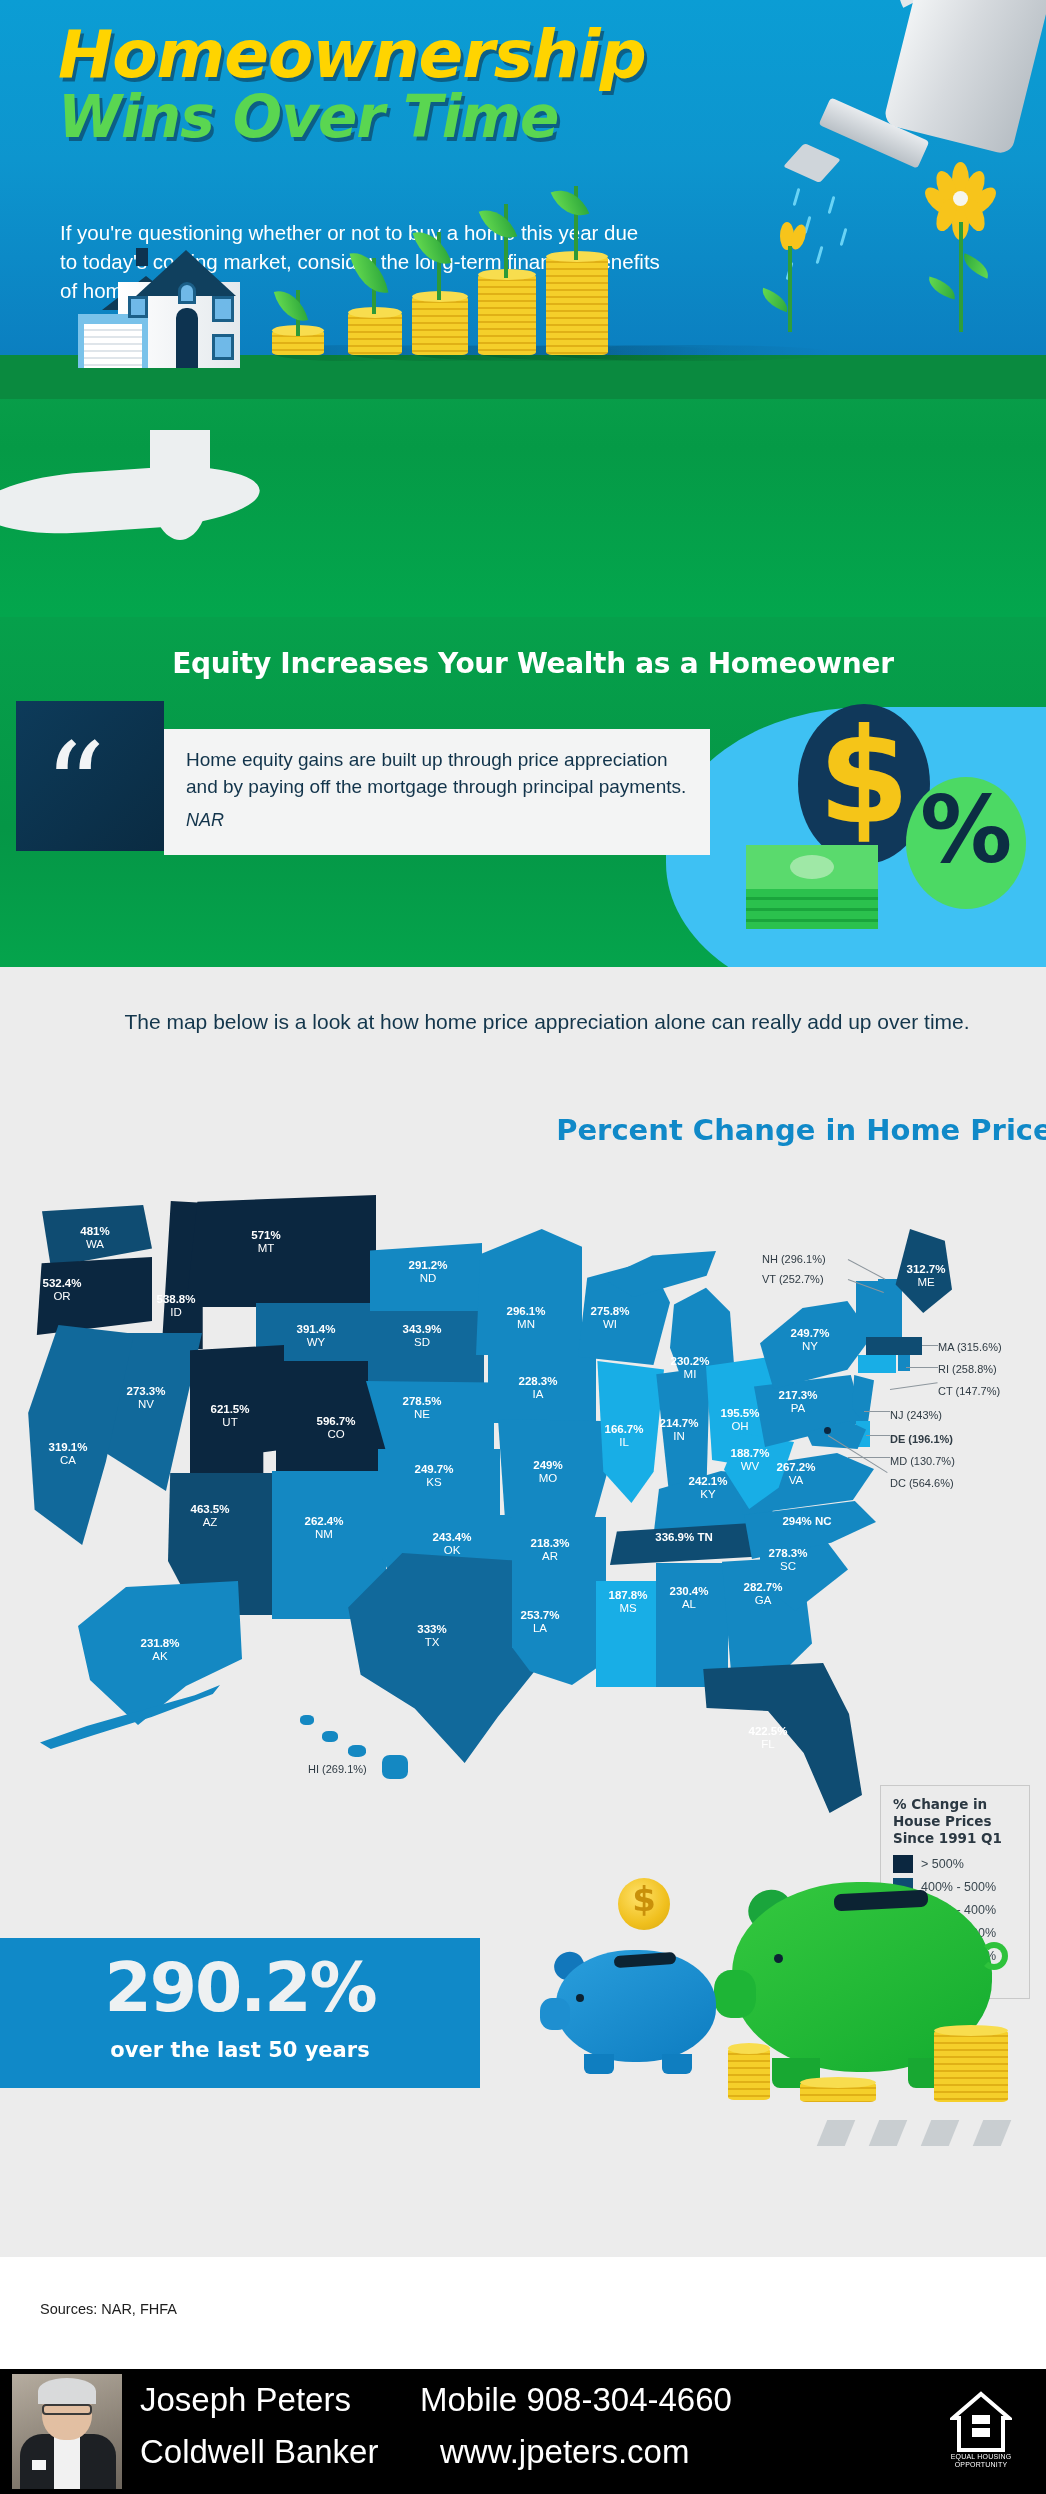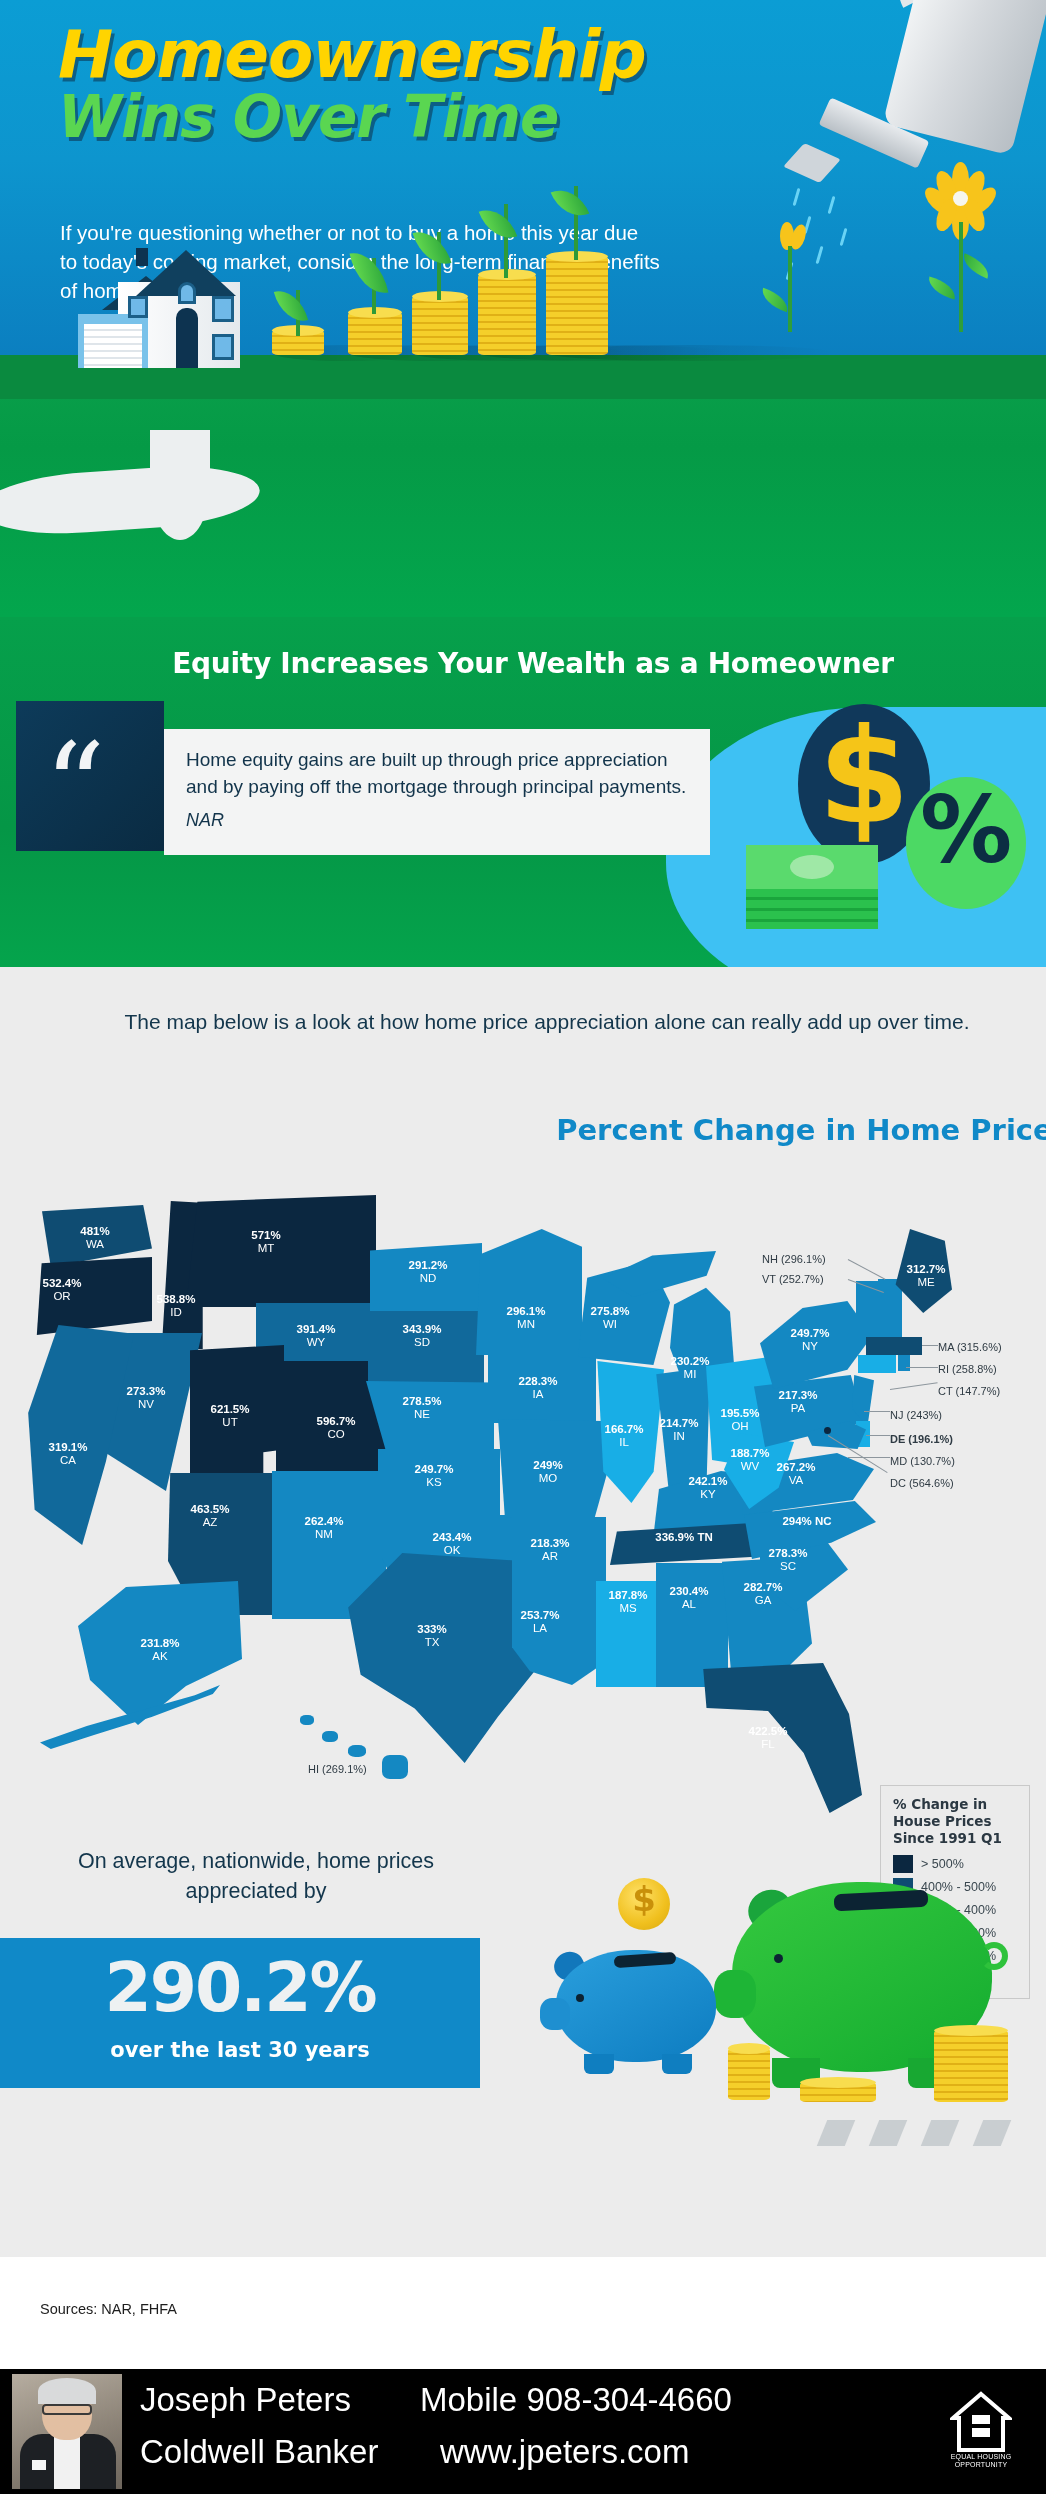--- a/index.html
+++ b/index.html
@@ -666,25 +666,24 @@
         </div>
         <div class="lrow" style="margin-bottom:0">
           <span class="lsw" style="background:#4ec8f4"></span>
           <span class="ltx">0% - 100%</span>
         </div>
       </div>
     </div>
   </section>
 
   <section class="statsec">
-    <p class="stat-lead">On average, nationwide, home prices appreciated by</p>
 
     <div class="stat-box">
       <div class="stat-big">290.2%</div>
-      <div class="stat-small">over the last 30 years</div>
+      <div class="stat-small">over the last 50 years</div>
     </div>
 
     <div class="pig" style="left:712px;top:30px;width:300px;height:250px;">
       <div class="pig-ear" style="left:36px;top:40px;width:44px;height:40px;background:#1aa53c;transform:rotate(-22deg);"></div>
       <div class="pig-body" style="left:20px;top:32px;width:260px;height:190px;background:linear-gradient(150deg,#35c93f,#13ab2f);"></div>
       <div class="pig-slot" style="left:122px;top:42px;width:94px;height:17px;transform:rotate(-3deg);"></div>
       <div class="pig-eye" style="left:62px;top:104px;"></div>
       <div class="pig-snout" style="left:2px;top:120px;width:42px;height:48px;background:#1eb536;"></div>
       <div class="pig-leg" style="left:60px;top:208px;width:48px;height:30px;background:#18a832;border-radius:0 0 8px 8px;"></div>
       <div class="pig-leg" style="left:196px;top:208px;width:48px;height:30px;background:#18a832;border-radius:0 0 8px 8px;"></div>

